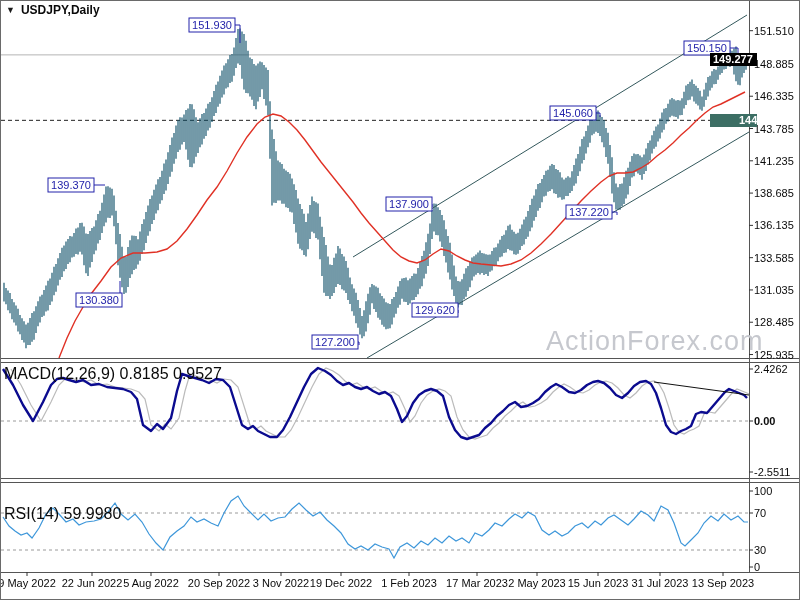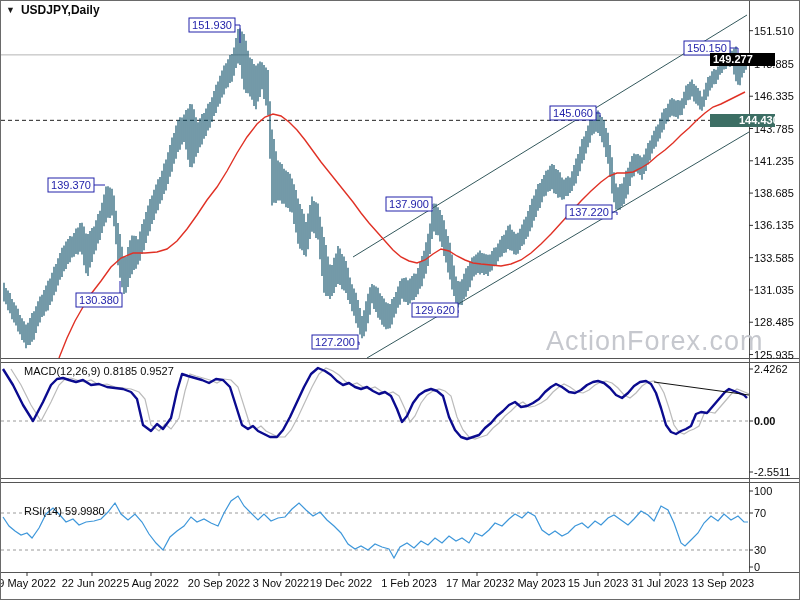--- a/index.html
+++ b/index.html
@@ -5,26 +5,26 @@
   html,body{margin:0;padding:0;background:#e8e8e8;}
   .chart-window{
     position:relative;width:800px;height:600px;background:#ffffff;
     font-family:"Liberation Sans", sans-serif;overflow:hidden;
     border:1px solid #6a6a6a;box-sizing:border-box;
   }
   svg{position:absolute;left:0;top:0;}
   .hud{position:absolute;z-index:5;white-space:nowrap;}
   .title-row{left:5px;top:2px;font-size:12px;font-weight:700;color:#0a0a0a;display:flex;align-items:center;gap:6px;}
   .dd-icon{font-size:9px;color:#1a1a1a;line-height:1;cursor:pointer;}
-  .macd-label,.rsi-label{font-size:11px;color:#0a0a0a;margin-left:20px;}
+  .macd-label,.rsi-label{font-size:16px;color:#0a0a0a;}
   .macd-label{left:3px;top:364px;}
   .rsi-label{left:3px;top:504px;}
   .watermark{left:545px;top:281px;font-size:27px;color:#c6c8ce;letter-spacing:1px;margin-top:44px;}
   .price-tag{
-    left:709px;width:65px;height:13px;font-size:11px;font-weight:700;color:#ffffff;
+    left:709px;width:47px;height:13px;font-size:11px;font-weight:700;color:#ffffff;
     line-height:13px;padding-left:3px;box-sizing:border-box;
   }
   .tag-black{top:52px;background:#000000;}
   .tag-teal{top:113px;background:#3c6e64;padding-left:29px;}
   text{font-family:"Liberation Sans", sans-serif;}
 </style>
 </head>
 <body>
 
 <div class="chart-window">

